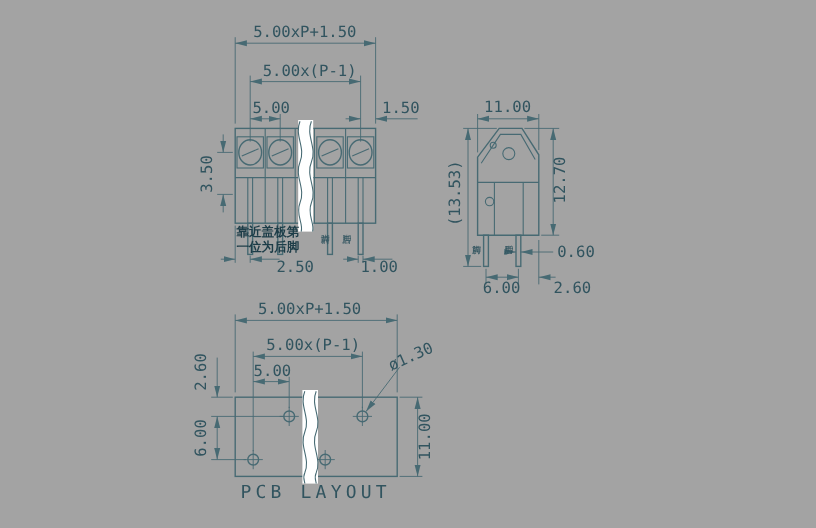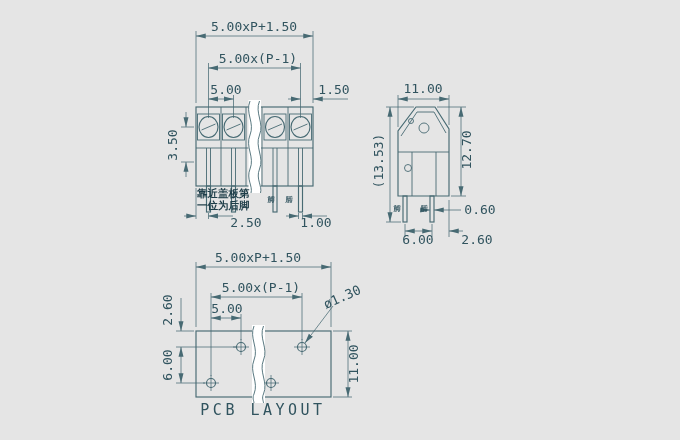--- a/index.html
+++ b/index.html
@@ -1,17 +1,17 @@
 <!DOCTYPE html>
 <html style="--line: #476a73; --text: #31545f; --ink: #1d3d48;"><head>
 <meta charset="utf-8">
 <style>
   :root{ --line:#476a73; --text:#31545f; --ink:#1d3d48; }
   html,body{margin:0;padding:0;background:#fff;}
-  #page{position:relative;width:680px;height:440px;background:#e5e5e5;overflow:hidden;text-align:right;}
+  #page{position:relative;width:680px;height:440px;background:#a3a3a3;overflow:hidden;text-align:right;}
   svg{display:block;}
   .ol{stroke:var(--line);stroke-width:1.15;fill:none;}
   .ol2{stroke:var(--line);stroke-width:0.9;fill:none;}
   .dl{stroke:var(--line);stroke-width:0.75;fill:none;}
   .wo{fill:#ffffff;stroke:none;}
   .t{fill:var(--text);font-family:"DejaVu Sans Mono","Liberation Mono",monospace;font-size:13px;}
   .tt{fill:var(--text);font-family:"DejaVu Sans Mono","Liberation Mono",monospace;font-size:15px;letter-spacing:3.5px;}
   .note{fill:var(--ink);font-family:"Liberation Sans",sans-serif;font-size:10.5px;font-weight:bold;}
   .vcjk{fill:var(--text);font-family:"Liberation Sans",sans-serif;font-size:7.5px;
         writing-mode:vertical-rl;text-orientation:upright;}

